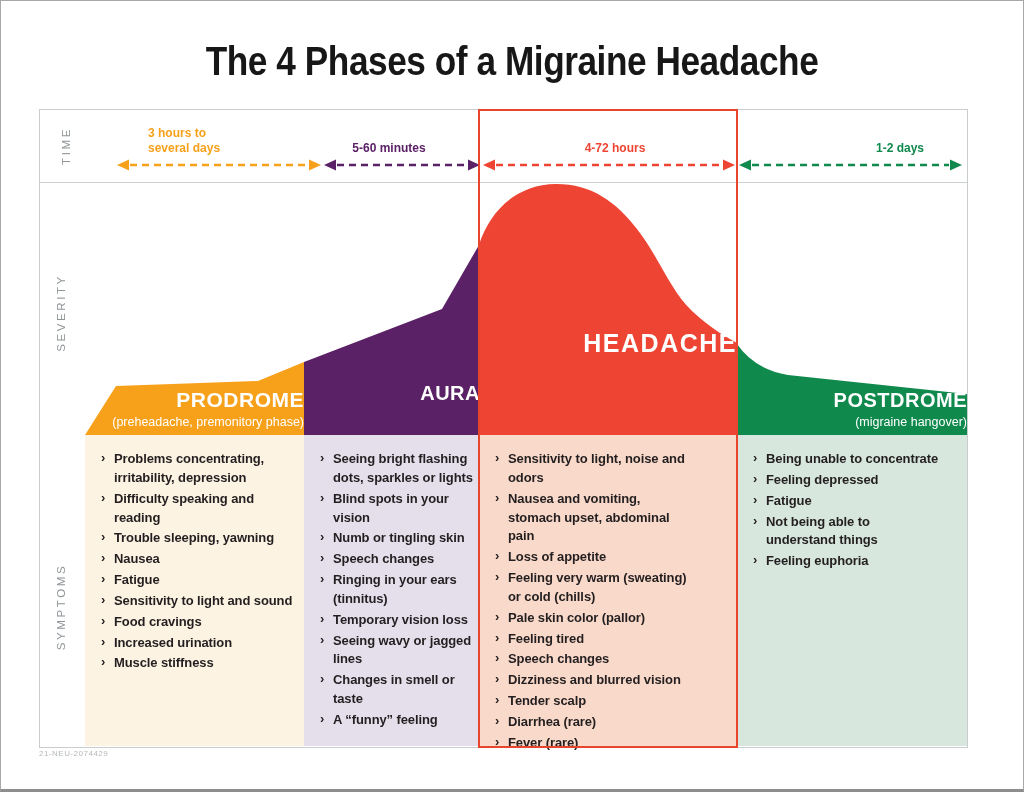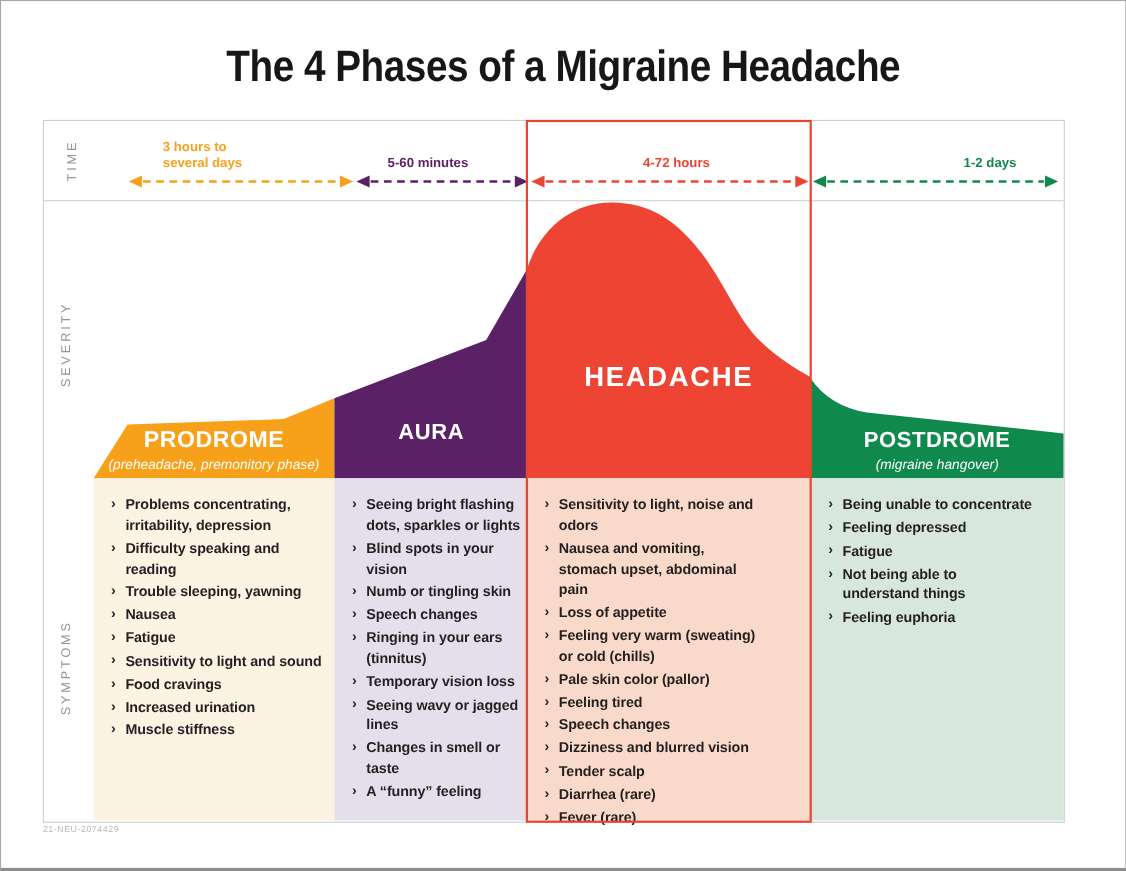--- a/index.html
+++ b/index.html
@@ -35,22 +35,22 @@
   .d1{left:349px;top:31px;white-space:nowrap;}
   .d2{left:575px;top:31px;white-space:nowrap;}
   .d3{left:817px;top:31px;white-space:nowrap;}
   .arrows{position:absolute;left:0;top:0;width:927px;height:72px;}
   .arrow-line{stroke:currentColor;stroke-width:2.4;stroke-dasharray:7 5;fill:none;}
   .arrow-head{fill:currentColor;stroke:none;}
   
   .curve{position:absolute;left:0;top:72px;width:927px;height:253px;}
   .curve path{stroke:none;fill:currentColor;}
   
-  .phase-label{position:absolute;color:#ffffff;text-align:center;font-weight:bold;line-height:1.15;}
-  .phase-label .sub{display:block;font-weight:normal;font-size:12.5px;margin-top:3px;letter-spacing:0;font-style:italic;}
+  .phase-label{position:absolute;color:#ffffff;text-align:right;font-weight:bold;line-height:1.15;}
+  .phase-label .sub{display:block;font-weight:normal;font-size:12.5px;margin-top:3px;letter-spacing:0;}
   .p0{left:45px;top:278px;width:219px;font-size:21px;letter-spacing:.5px;}
   .p1{left:264px;top:272px;width:176px;font-size:20px;letter-spacing:.5px;}
   .p2{left:439px;top:219px;width:258px;font-size:25px;letter-spacing:1.5px;}
   .p3{left:697px;top:279px;width:230px;font-size:20px;letter-spacing:.5px;}
   
   .col{position:absolute;top:325px;height:311px;box-sizing:border-box;padding-top:15px;}
   .c0{left:45px;width:219px;}
   .c1{left:264px;width:176px;}
   .c2{left:439px;width:258px;}
   .c3{left:697px;width:230px;}

